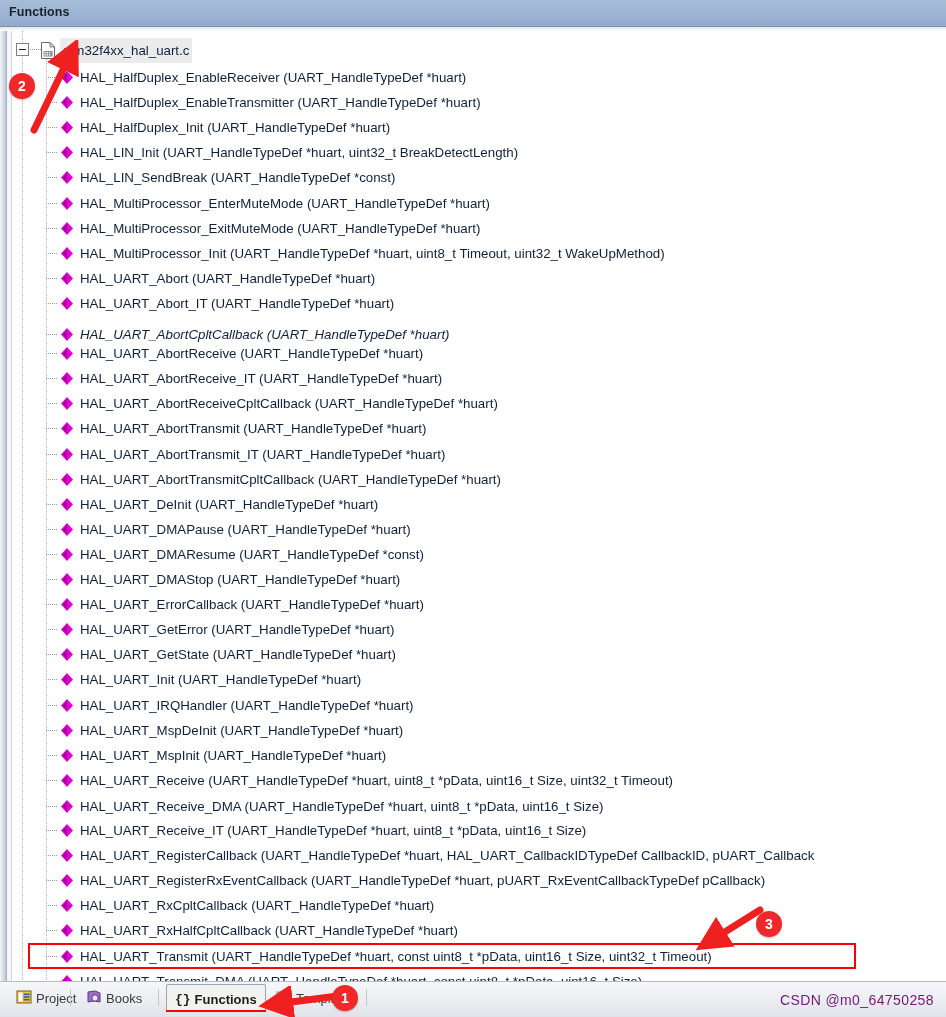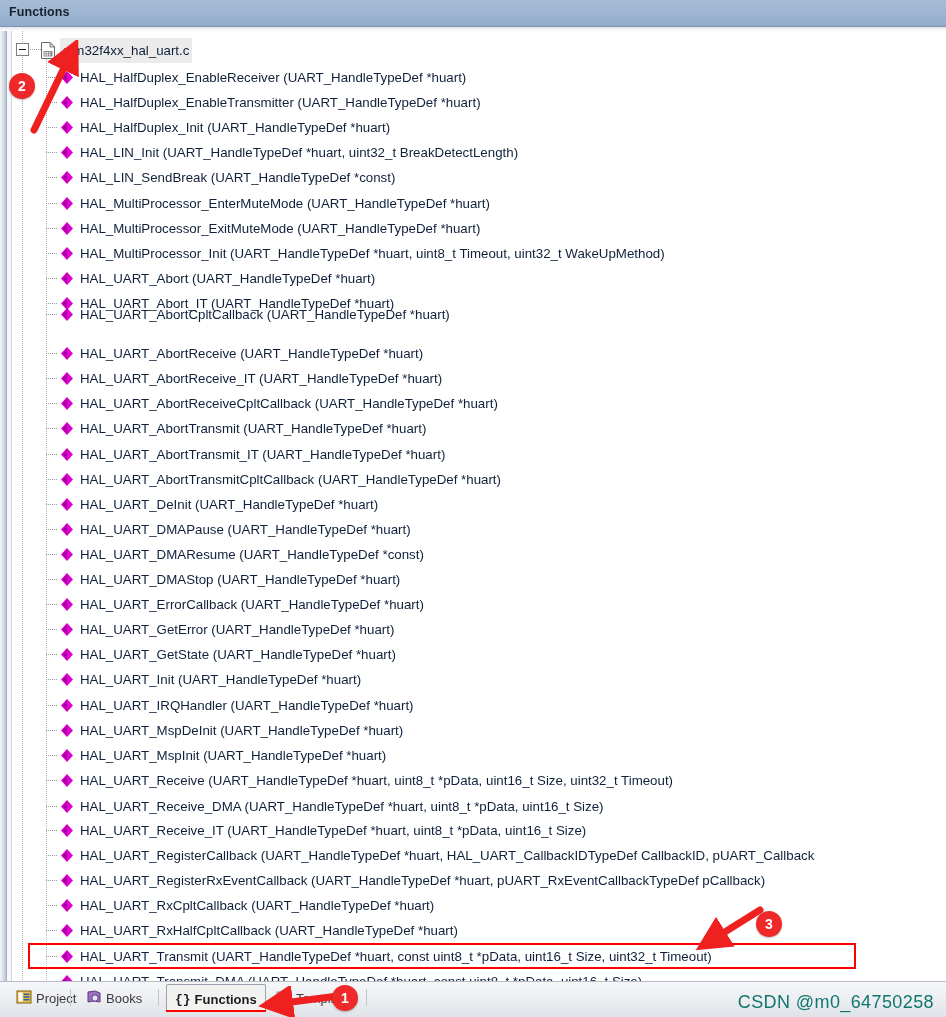--- a/index.html
+++ b/index.html
@@ -214,22 +214,22 @@
     display: inline-block;
     font-size: 13px;
     font-weight: bold;
     color: #1c1c1c;
     margin-right: 4px;
     font-family: "Liberation Mono", monospace;
   }
   .watermark {
     position: absolute;
     right: 12px; top: 992px;
-    font-size: 18px;
-    color: #0f766e;
+    font-size: 14px;
+    color: #701a75;
     letter-spacing: 0.4px;
   }
 
   
   .badge {
     position: absolute;
     width: 26px; height: 26px;
     border-radius: 50%;
     background: #ef2929;
     color: #ffffff;
@@ -360,21 +360,21 @@
           <div class="label fn-label">HAL_UART_Abort (UART_HandleTypeDef *huart)</div>
         </div>
         <div class="row fn-row" style="top: 259.9px;">
           <div class="tee"></div>
           <svg class="diamond" viewBox="0 0 12 13">
             <path d="M6 0 L12 6.5 L6 13 L0 6.5 Z" fill="#e000d0"></path>
             <path d="M6 1.6 L6 11.4 L1.5 6.5 Z" fill="#a0009a" opacity="0.85"></path>
           </svg>
           <div class="label fn-label">HAL_UART_Abort_IT (UART_HandleTypeDef *huart)</div>
         </div>
-        <div class="row fn-row" style="top: 271px;">
+        <div class="row fn-row" style="top: 291px; font-style: italic;">
           <div class="tee"></div>
           <svg class="diamond" viewBox="0 0 12 13">
             <path d="M6 0 L12 6.5 L6 13 L0 6.5 Z" fill="#e000d0"></path>
             <path d="M6 1.6 L6 11.4 L1.5 6.5 Z" fill="#a0009a" opacity="0.85"></path>
           </svg>
           <div class="label fn-label">HAL_UART_AbortCpltCallback (UART_HandleTypeDef *huart)</div>
         </div>
         <div class="row fn-row" style="top: 310.1px;">
           <div class="tee"></div>
           <svg class="diamond" viewBox="0 0 12 13">

